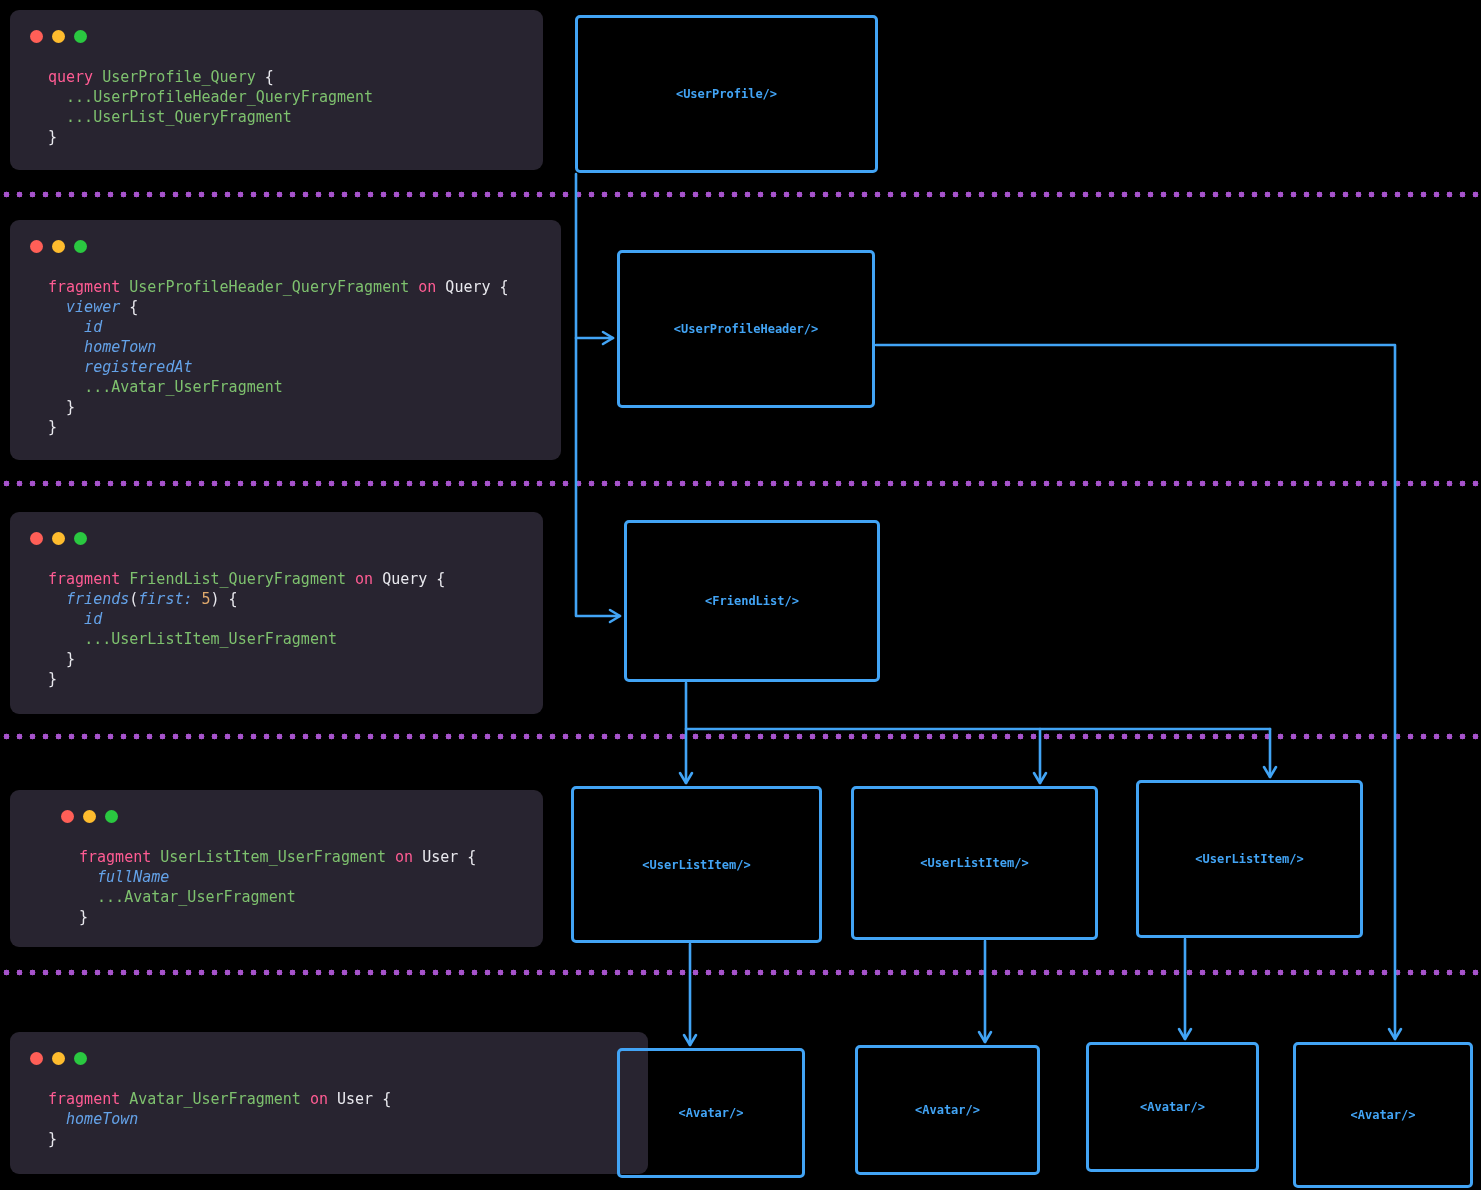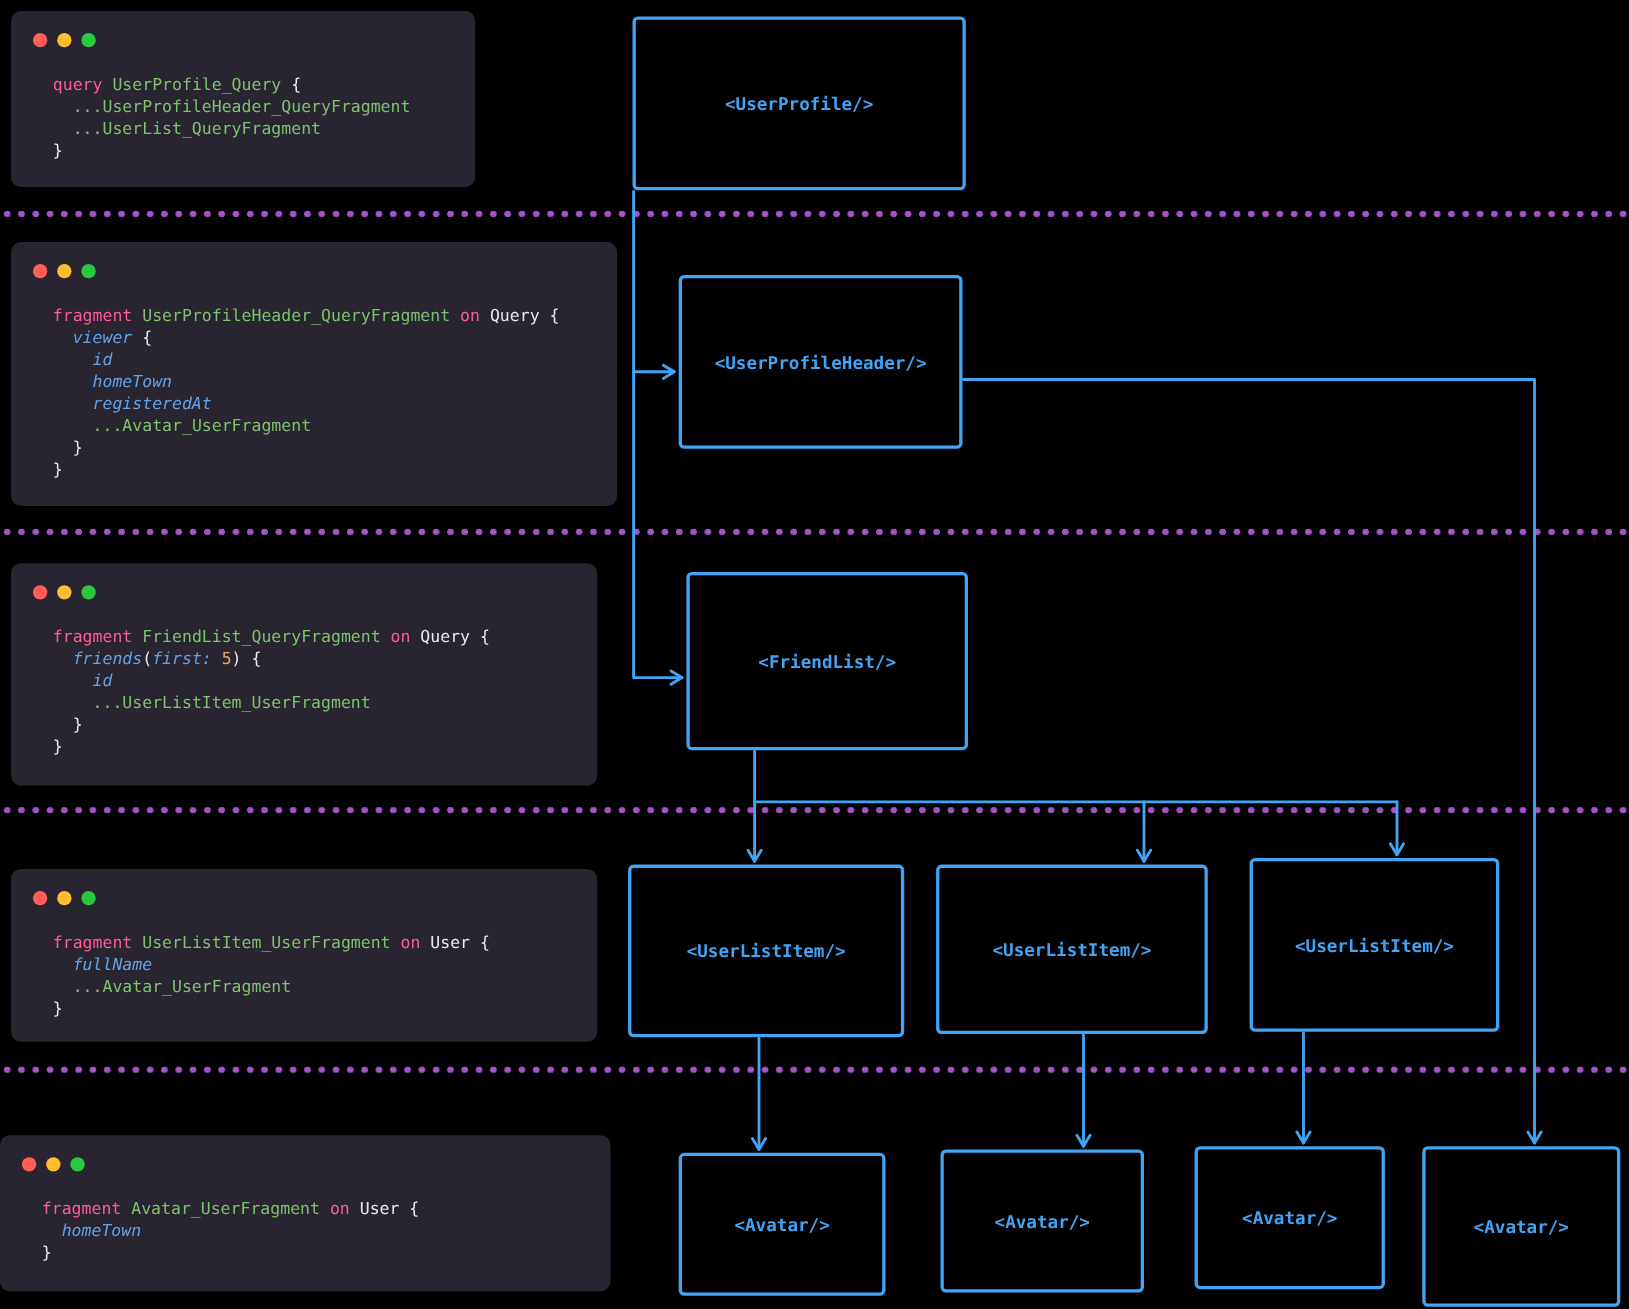--- a/index.html
+++ b/index.html
@@ -39,42 +39,42 @@
     background-size:13px 7px;
     background-repeat:repeat-x;
   }
   
   .node {
     position:absolute;
     border:3px solid var(--accent-blue,#42a4f5);
     border-radius:5px;
     display:flex; align-items:center; justify-content:center;
     color:var(--accent-blue,#42a4f5);
-    font-weight:bold; font-size:16px;
+    font-weight:bold; font-size:12px;
     background:transparent;
   }
   
   svg.wires { position:absolute; left:0; top:0; pointer-events:none; }
   .arrow {
     stroke:var(--accent-blue,#42a4f5);
     stroke-width:2.6; fill:none;
     stroke-linecap:round; stroke-linejoin:round;
   }
   .arrow-head {
     stroke:var(--accent-blue,#42a4f5);
     stroke-width:2.6; fill:none;
     stroke-linecap:round; stroke-linejoin:round;
   }
 </style>
 </head>
 <body>
 
 <div class="canvas">
 
-  <section class="panel" style="left:10px; top:10px; width:422px; height:160px;">
+  <section class="panel" style="left:10px; top:10px; width:533px; height:160px;">
     <div class="traffic">
       <span class="dot red"></span>
       <span class="dot yellow"></span>
       <span class="dot green"></span>
     </div>
     <div class="code"><div class="code-line"><span class="tk-kw">query </span><span class="tk-nm">UserProfile_Query</span><span class="tk-pl"> {</span></div><div class="code-line"><span class="tk-pl">  </span><span class="tk-nm">...UserProfileHeader_QueryFragment</span></div><div class="code-line"><span class="tk-pl">  </span><span class="tk-nm">...UserList_QueryFragment</span></div><div class="code-line"><span class="tk-pl">}</span></div></div>
   </section>
 
   <section class="panel" style="left:10px; top:220px; width:551px; height:240px;">
     <div class="traffic">
@@ -87,30 +87,30 @@
 
   <section class="panel" style="left:10px; top:512px; width:533px; height:202px;">
     <div class="traffic">
       <span class="dot red"></span>
       <span class="dot yellow"></span>
       <span class="dot green"></span>
     </div>
     <div class="code"><div class="code-line"><span class="tk-kw">fragment </span><span class="tk-nm">FriendList_QueryFragment</span><span class="tk-pl"> </span><span class="tk-kw">on</span><span class="tk-pl"> Query {</span></div><div class="code-line"><span class="tk-fd">  friends</span><span class="tk-pl">(</span><span class="tk-fd">first:</span><span class="tk-pl"> </span><span class="tk-num">5</span><span class="tk-pl">) {</span></div><div class="code-line"><span class="tk-fd">    id</span></div><div class="code-line"><span class="tk-pl">    </span><span class="tk-nm">...UserListItem_UserFragment</span></div><div class="code-line"><span class="tk-pl">  }</span></div><div class="code-line"><span class="tk-pl">}</span></div></div>
   </section>
 
-  <section class="panel" style="left:10px; top:790px; width:533px; height:157px;">
+  <section class="panel" style="left:10px; top:790px; width:533px; height:157px;padding-left:31px;">
     <div class="traffic">
       <span class="dot red"></span>
       <span class="dot yellow"></span>
       <span class="dot green"></span>
     </div>
     <div class="code"><div class="code-line"><span class="tk-kw">fragment </span><span class="tk-nm">UserListItem_UserFragment</span><span class="tk-pl"> </span><span class="tk-kw">on</span><span class="tk-pl"> User {</span></div><div class="code-line"><span class="tk-fd">  fullName</span></div><div class="code-line"><span class="tk-pl">  </span><span class="tk-nm">...Avatar_UserFragment</span></div><div class="code-line"><span class="tk-pl">}</span></div></div>
   </section>
 
-  <section class="panel" style="left:0; top:1032px; width:555px; height:142px;">
+  <section class="panel" style="left:10px; top:1032px; width:638px; height:142px;">
     <div class="traffic">
       <span class="dot red"></span>
       <span class="dot yellow"></span>
       <span class="dot green"></span>
     </div>
     <div class="code"><div class="code-line"><span class="tk-kw">fragment </span><span class="tk-nm">Avatar_UserFragment</span><span class="tk-pl"> </span><span class="tk-kw">on</span><span class="tk-pl"> User {</span></div><div class="code-line"><span class="tk-fd">  homeTown</span></div><div class="code-line"><span class="tk-pl">}</span></div></div>
   </section>
 
   <div class="divider" style="top:191px;"></div>
   <div class="divider" style="top:480px;"></div>

